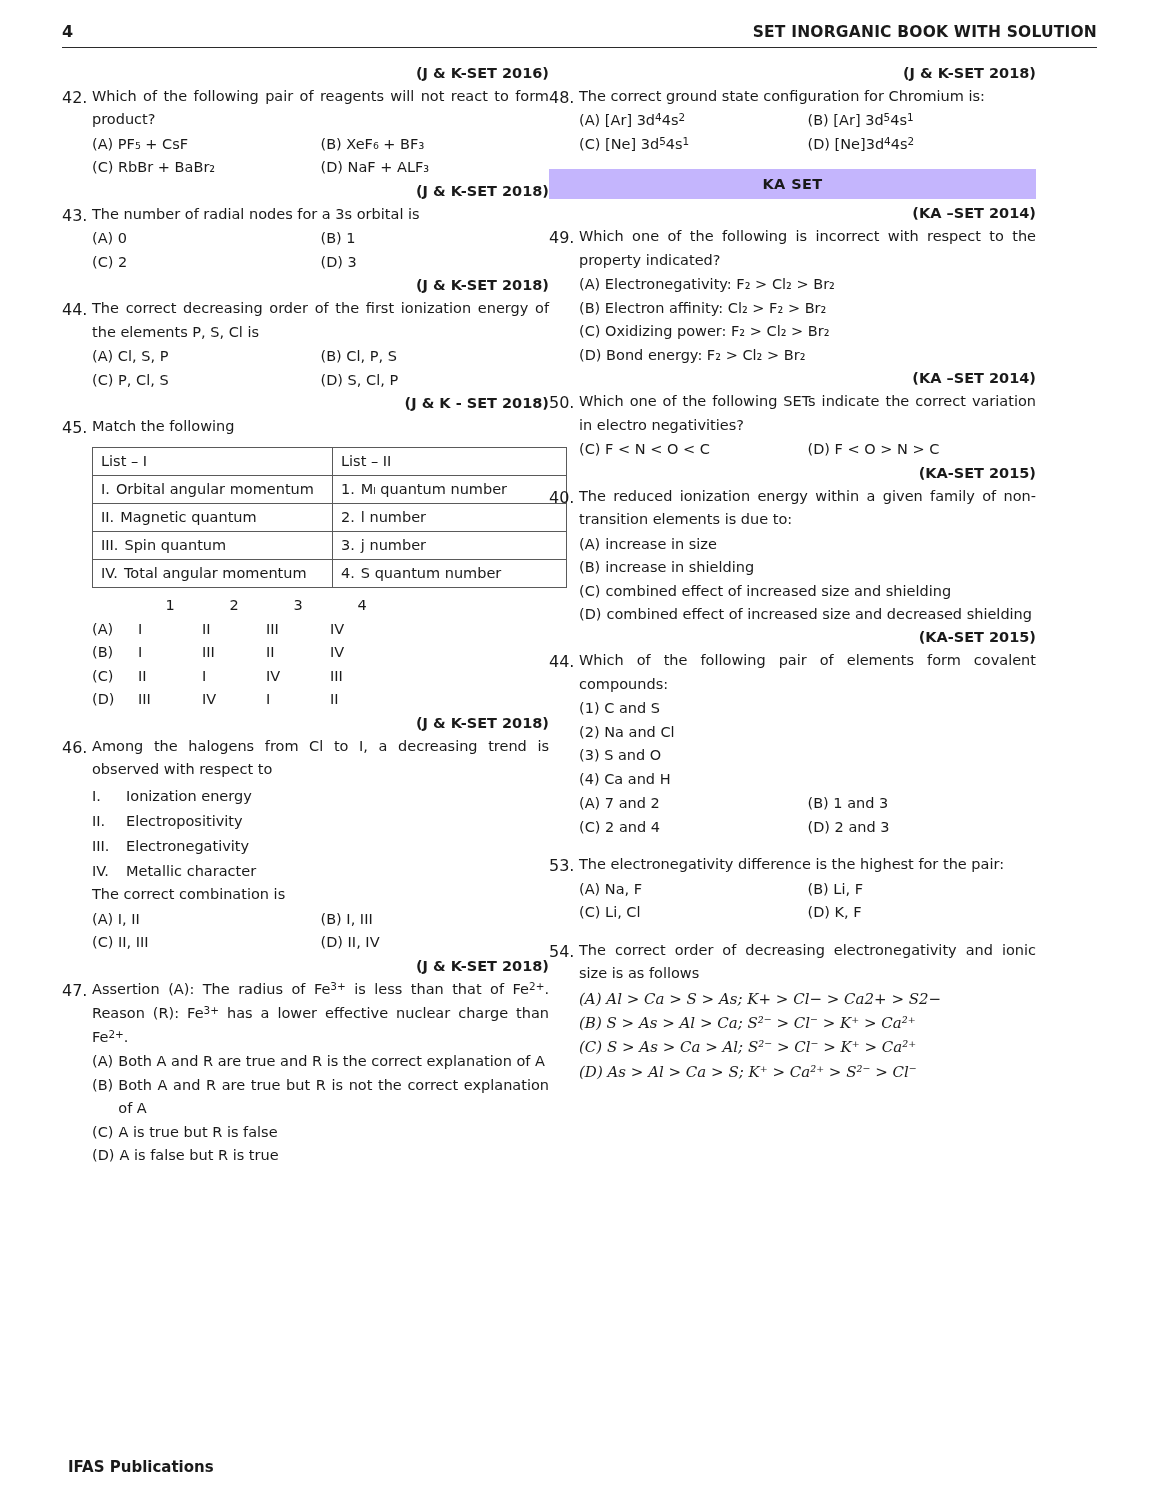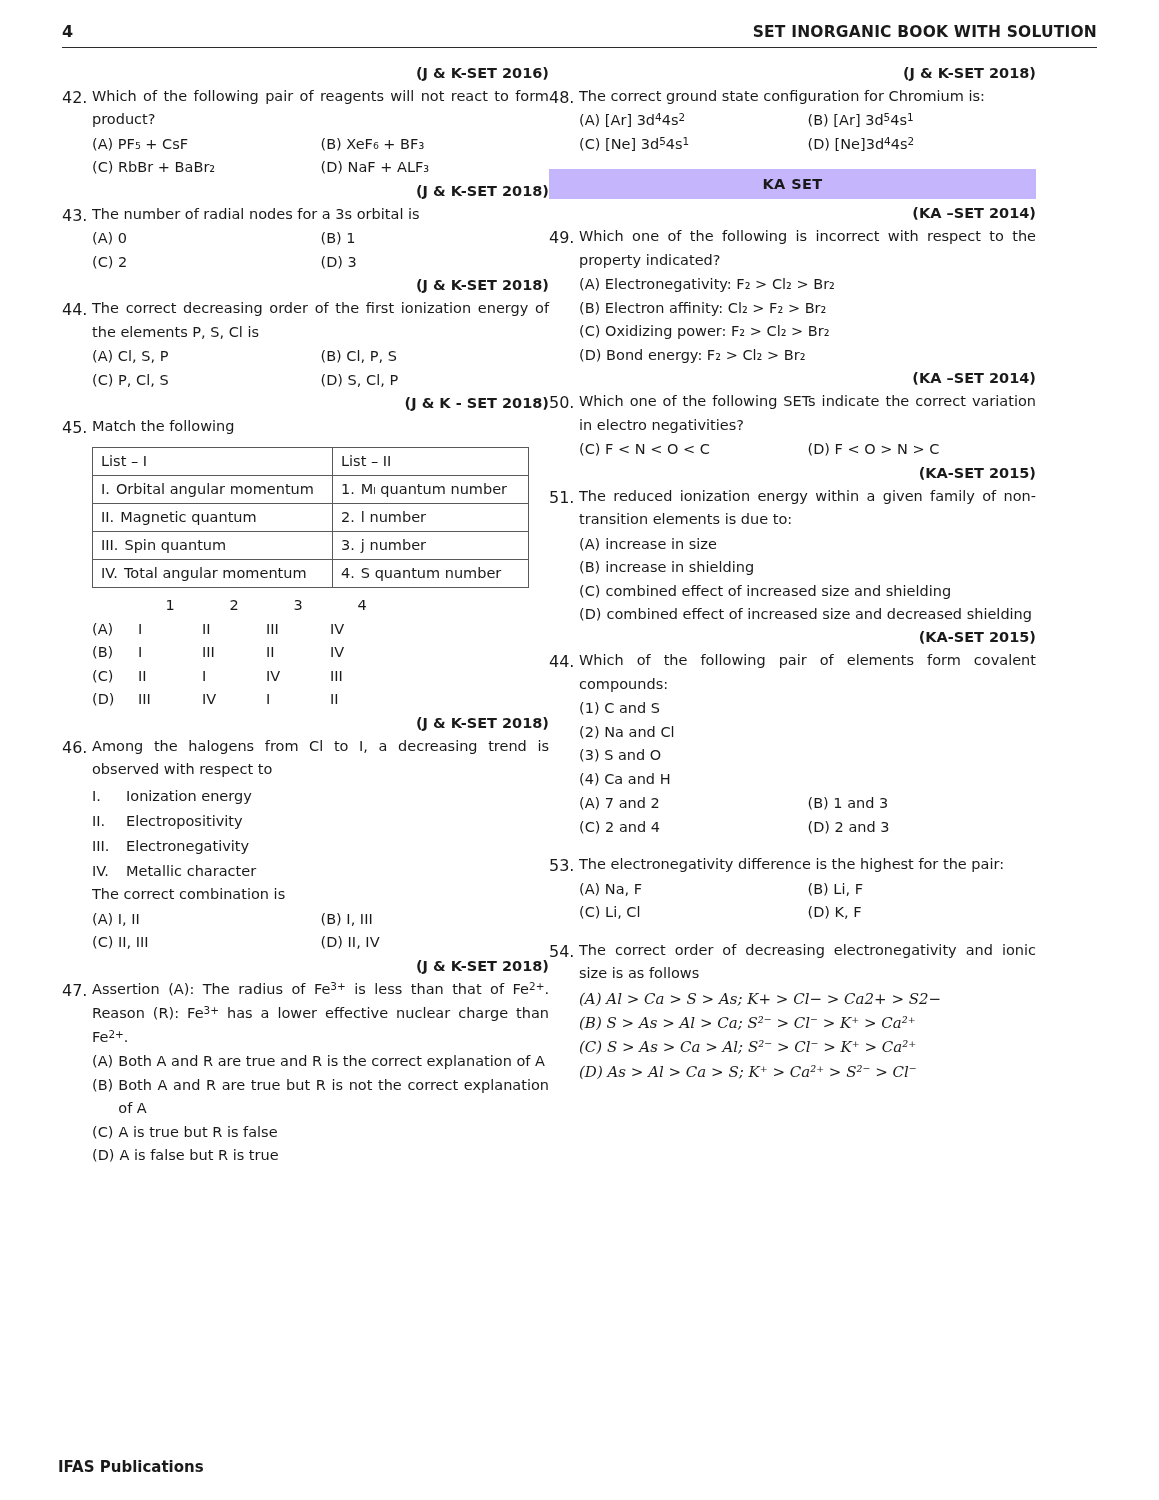--- a/index.html
+++ b/index.html
@@ -80,21 +80,21 @@
   .opt-hang .txt { flex: 1 1 auto; text-align: justify; }
 
   .romlist { margin-top: 2px; }
   .rom-row { display: flex; line-height: 1.72; font-size: 14.5px; }
   .rom-lab { width: 34px; flex: 0 0 34px; }
 
   
   table.match {
     border-collapse: collapse;
     margin: 6px 0 2px 30px;
-    width: 437px;
+    width: 475px;
     font-size: 14.5px;
   }
   table.match td {
     border: 1px solid #5a5a5a;
     padding: 3px 8px;
     vertical-align: top;
     line-height: 1.45;
   }
   table.match td.c1 { width: 240px; }
   .cell-ind { display: flex; }
@@ -116,21 +116,21 @@
     padding: 7px 0;
     margin: 12px 0 6px 0;
     letter-spacing: .4px;
   }
 
   .mathi { font-family: "DejaVu Serif", serif; font-style: italic; font-size: 15px; }
   sup { font-size: .72em; vertical-align: 0.42em; }
 
   .footer {
     position: absolute;
-    left: 58px;
+    left: 68px;
     bottom: 24px;
     font-weight: 700;
     font-size: 15px;
   }
   .spacer-md { height: 12px; }
 </style>
 </head>
 <body>
 
 <div class="page">
@@ -429,21 +429,21 @@
               <div class="opt half">(C) F &lt; N &lt; O &lt; C</div>
               <div class="opt half">(D) F &lt; O &gt; N &gt; C</div>
             </div>
           </div>
         </div>
       </div>
 
       <div class="src">(KA-SET 2015)</div>
 
       <div class="q">
-        <div class="q-num">51.</div>
+        <div class="q-num">40.</div>
         <div class="q-body">
           <div class="q-text">The reduced ionization energy within a given family of non-transition elements is due to:</div>
           <div class="opts">
             <div class="opt full opt-hang">
               <span class="lab">(A)</span>
               <span class="txt">increase in size</span>
             </div>
             <div class="opt full opt-hang">
               <span class="lab">(B)</span>
               <span class="txt">increase in shielding</span>

